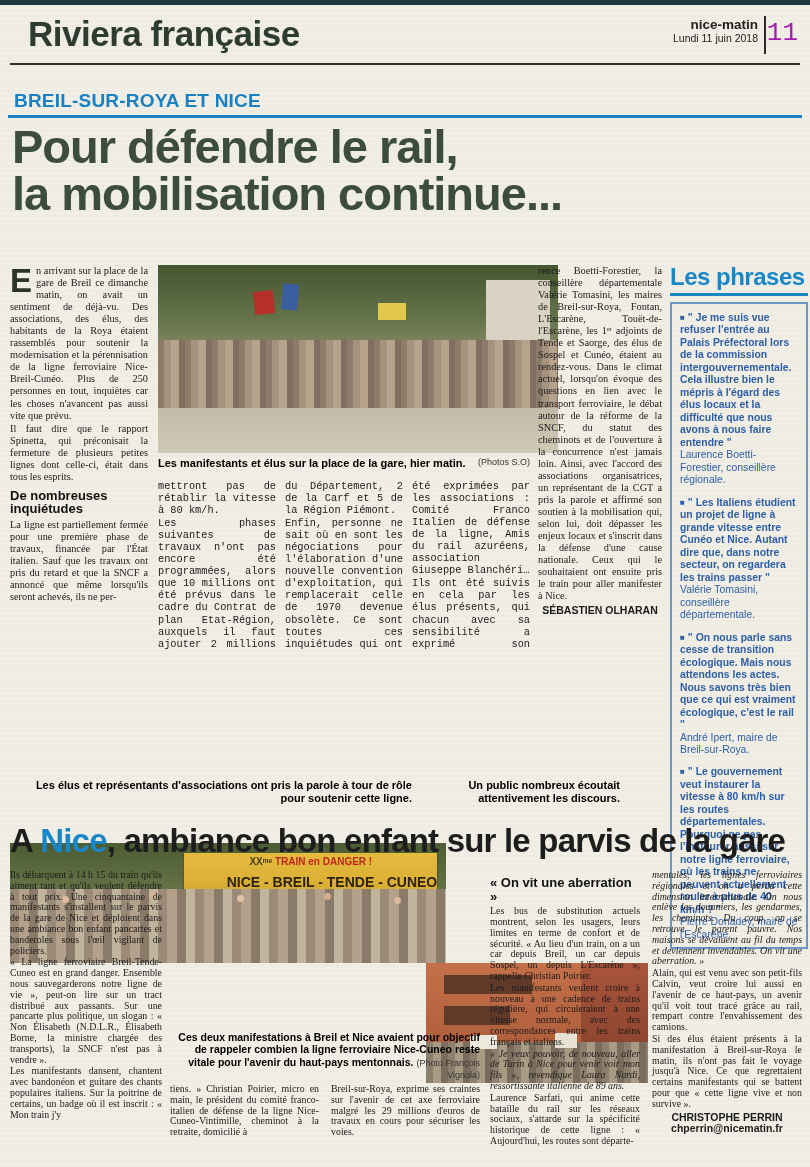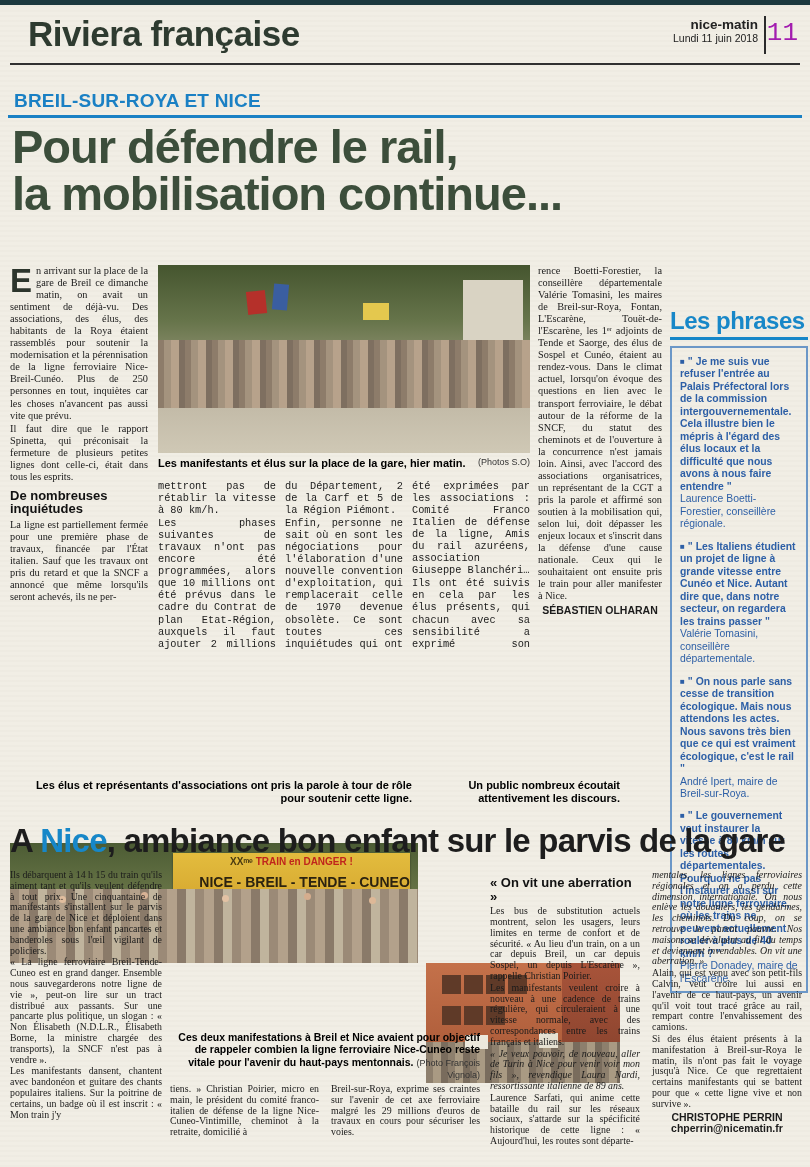--- a/index.html
+++ b/index.html
@@ -34,26 +34,26 @@
   .subhead{font-family:"Liberation Sans",sans-serif;font-weight:bold;font-size:13px;
     line-height:1.05;color:#111;margin:6px 0 3px 0;text-align:left;}
   .byline{font-family:"Liberation Sans",sans-serif;font-weight:bold;font-size:10.5px;
     text-align:center;margin-top:2px;}
   .caption{font-family:"Liberation Sans",sans-serif;font-weight:bold;font-size:11px;
     line-height:1.18;color:#000;text-align:right;}
   .credit{font-family:"Liberation Sans",sans-serif;font-weight:normal;font-size:9px;color:#333;}
   .cols3{column-count:3;column-gap:9px;height:176px;overflow:hidden;font-family:Liberation Mono, monospace;}
   .cols2{column-count:2;column-gap:12px;height:78px;overflow:hidden;font-family:Liberation Serif, serif;}
   
-  .photo{position:relative;overflow:hidden;background:#eab308;box-shadow:0 0 0 1px #cfc9bb inset;}
+  .photo{position:relative;overflow:hidden;background:#eab308;box-shadow:0 0 0 1px #cfc9bb inset;padding-left:28px;}
   .layer{position:absolute;}
   .head{position:absolute;width:7px;height:7px;border-radius:50%;}
   
   .sb-title{font-family:"Liberation Sans",sans-serif;font-weight:bold;font-size:24px;
-    color:#1787c8;letter-spacing:-.5px;border-bottom:3px solid #1787c8;padding-bottom:2px;margin-top:44px;}
+    color:#1787c8;letter-spacing:-.5px;border-bottom:3px solid #1787c8;padding-bottom:2px;}
   .sb-box{border:2px solid #6b97c7;margin-top:6px;padding:8px 8px 6px 8px;min-height:524px;
     font-family:"Liberation Sans",sans-serif;font-size:10.4px;line-height:1.2;color:#2d5fa6;}
   .sb-quote{margin-bottom:10px;font-weight:bold;}
   .sb-author{font-weight:normal;}
   .qsq{font-size:8px;margin-right:3px;position:relative;top:-1px;}
   
   .h2line{font-family:"Liberation Sans",sans-serif;font-weight:bold;font-size:33px;
     letter-spacing:-.8px;color:#1d1d1d;}
   .h2line .hl{color:#1787c8;}
   .art2 .bodytxt, .art2.bodytxt{font-size:9.9px;line-height:1.09;}

